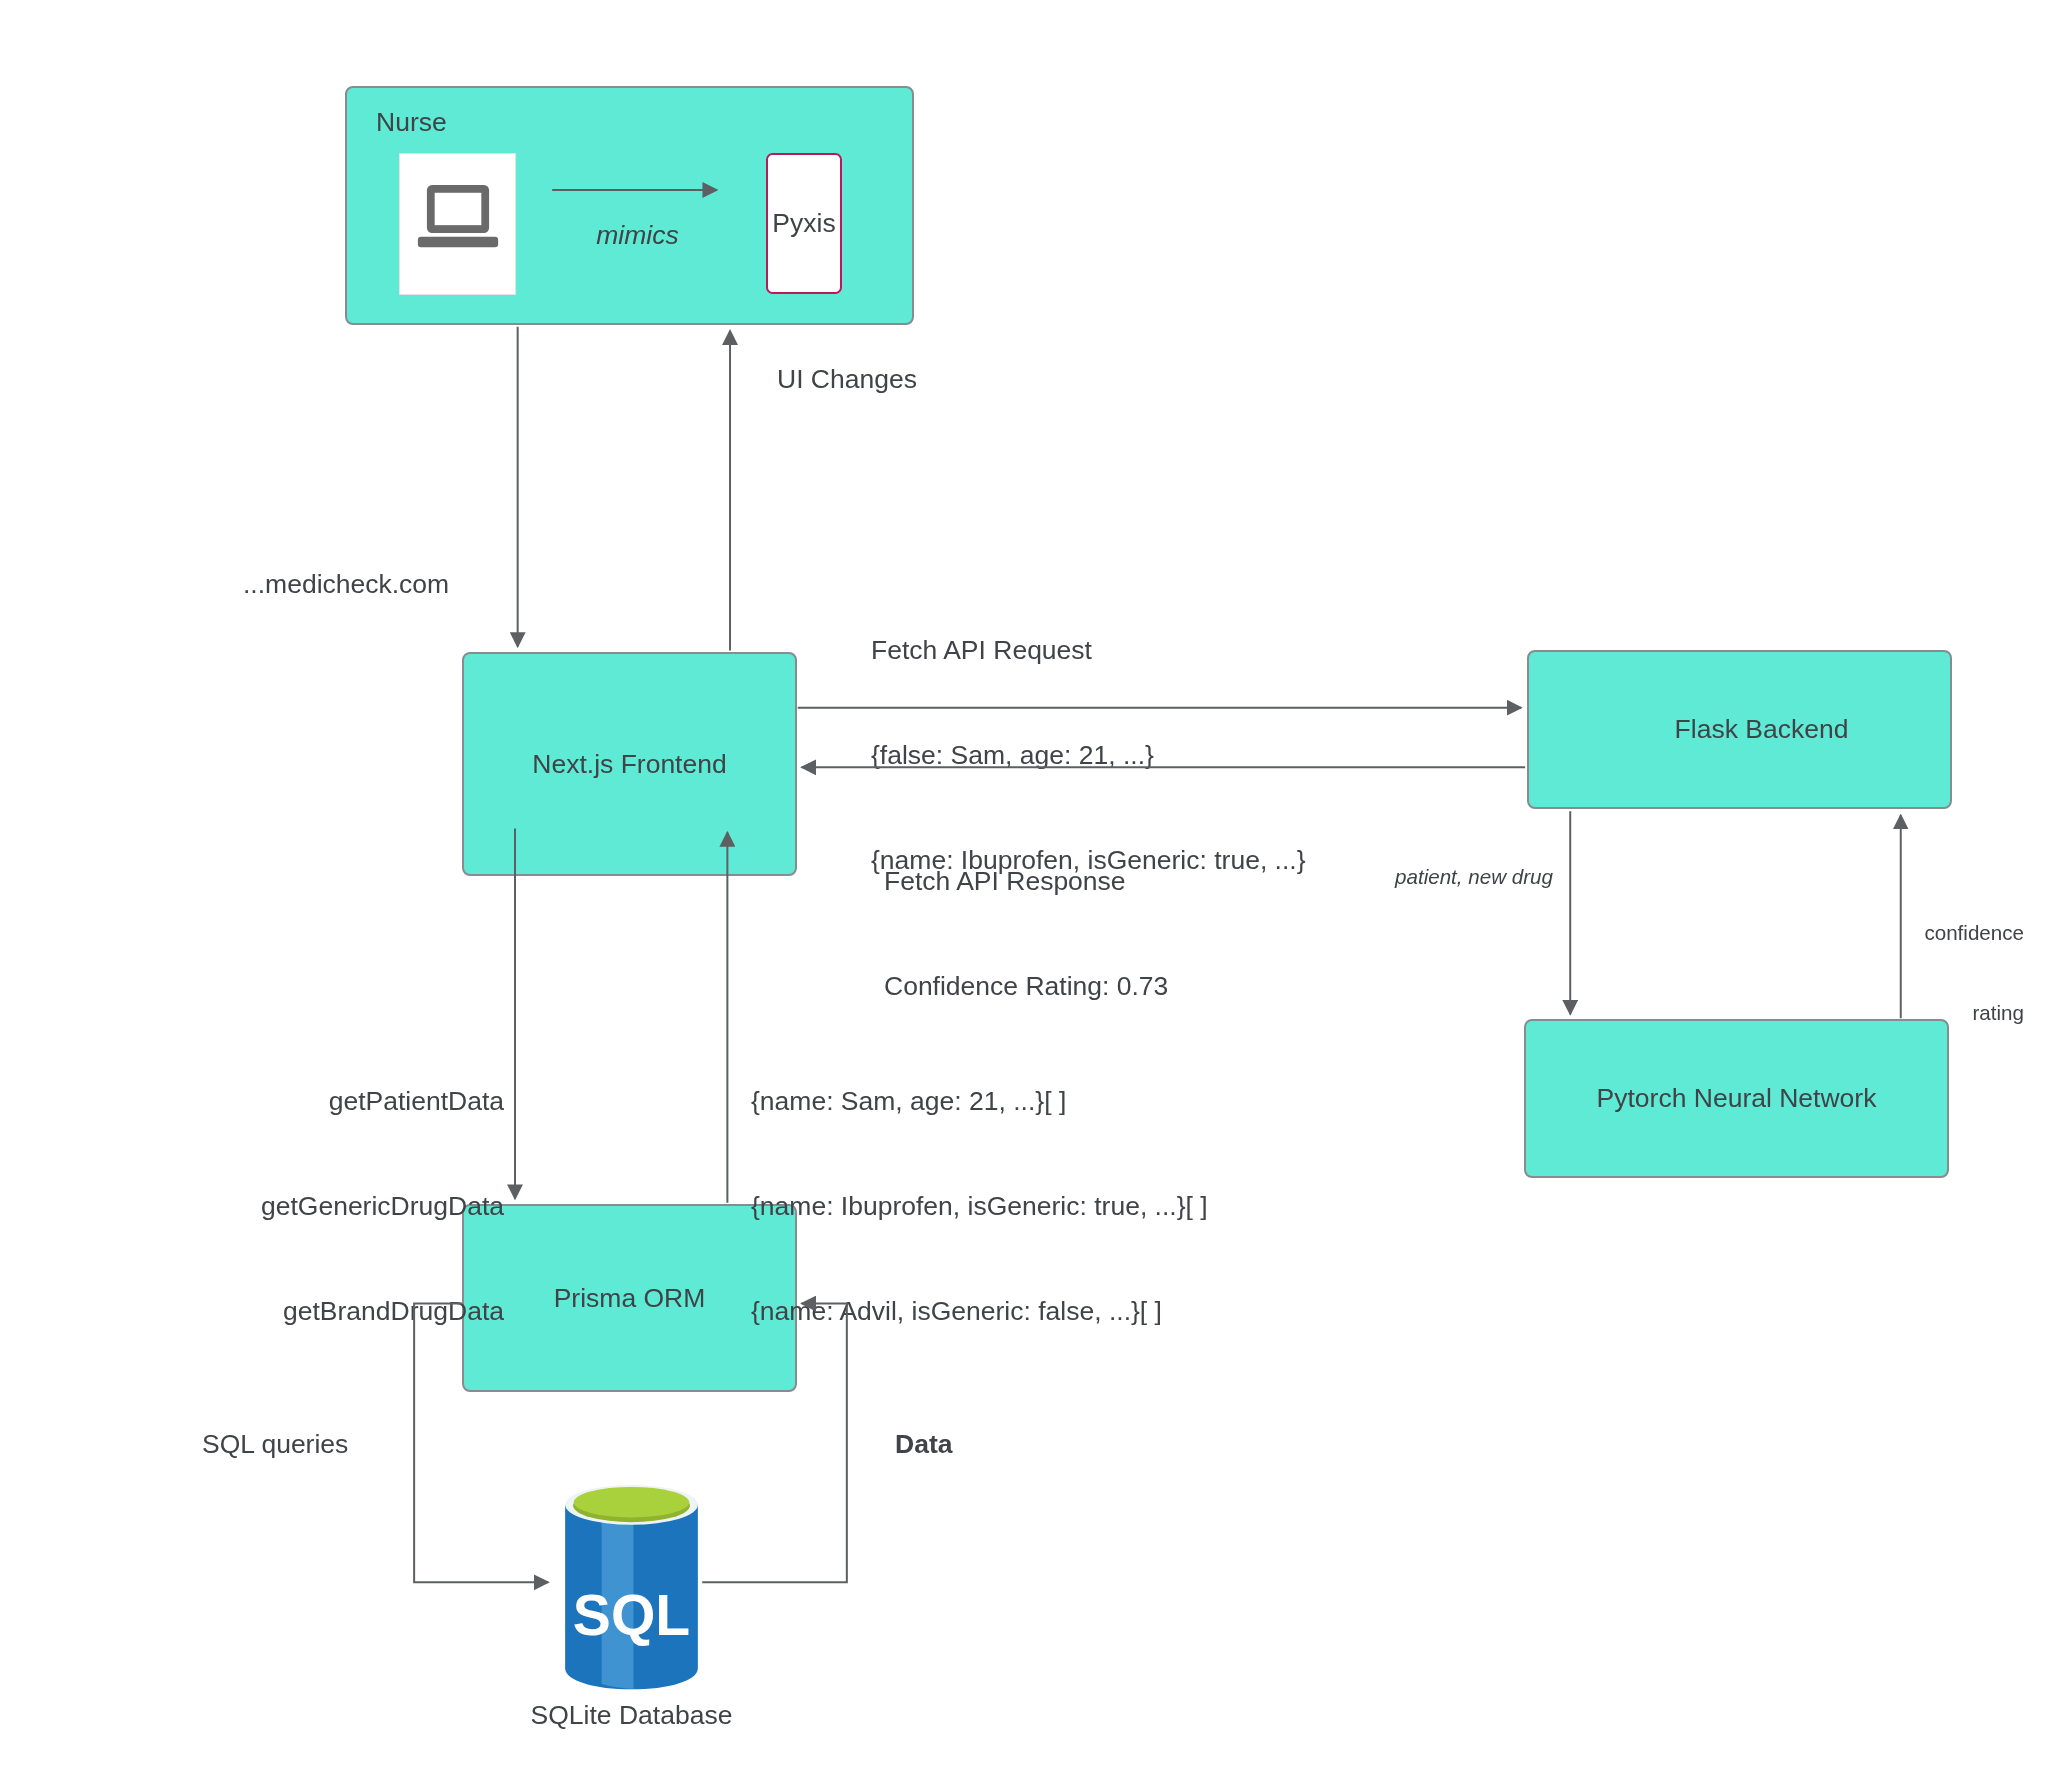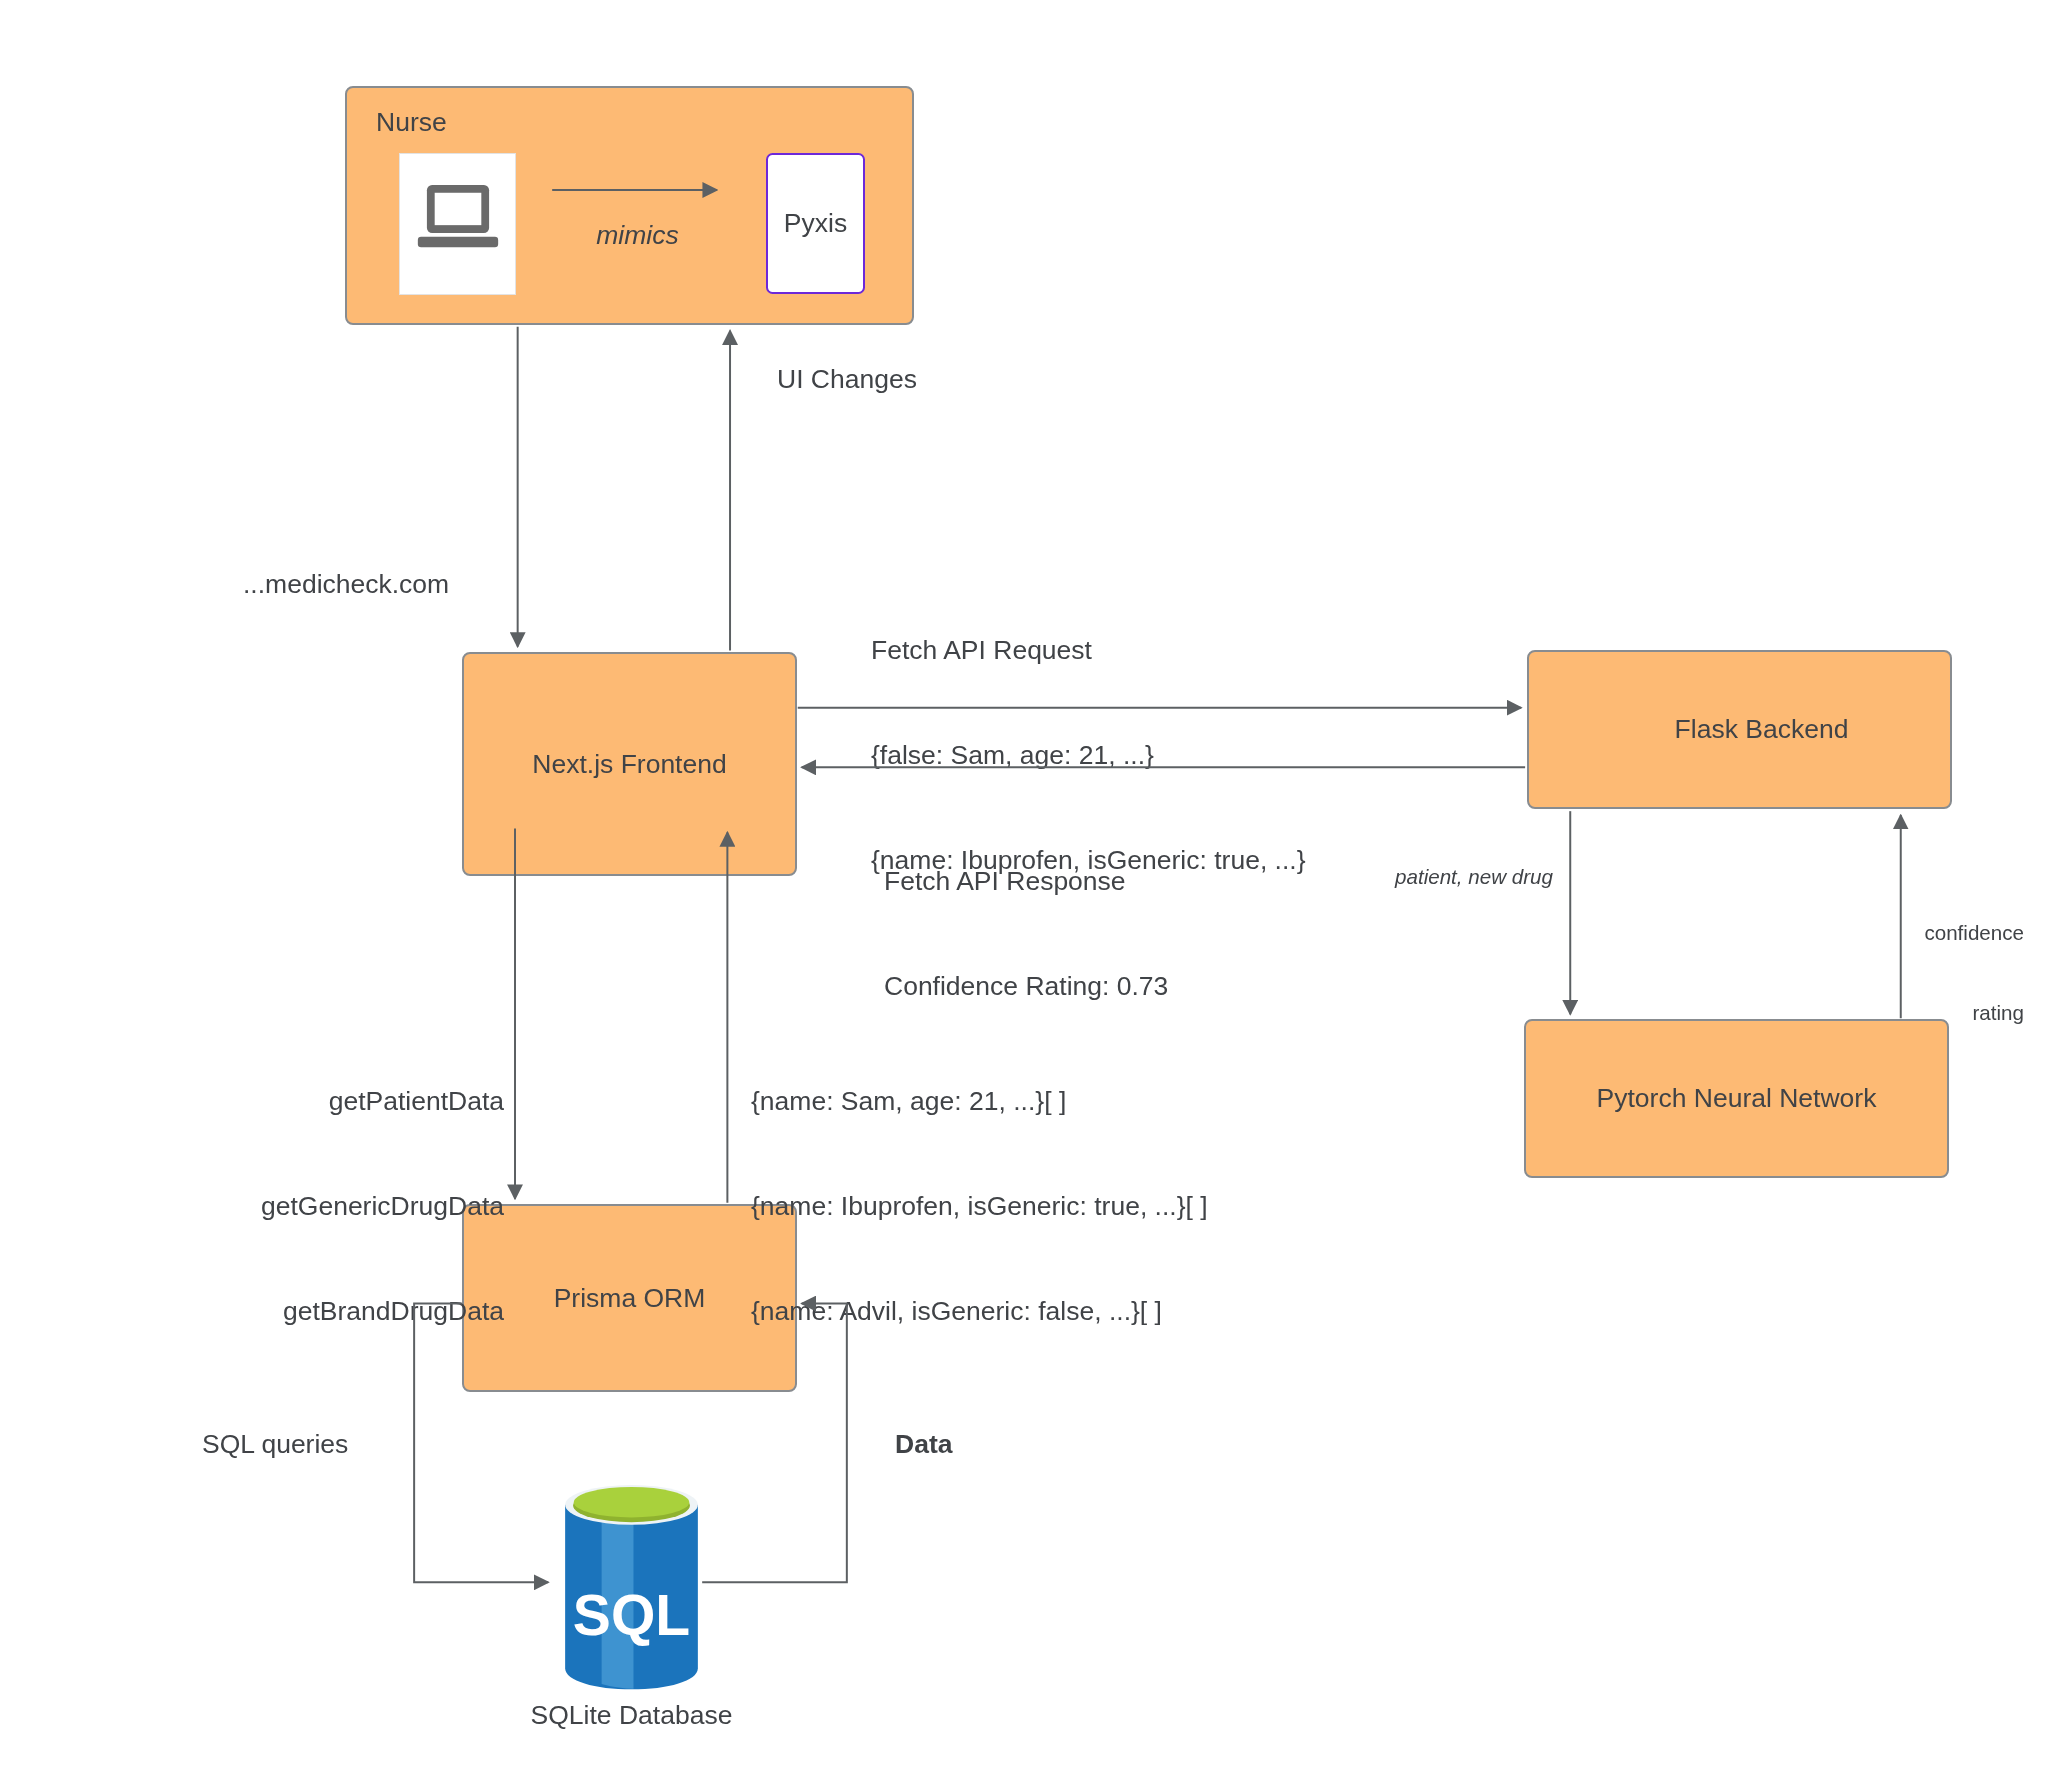--- a/index.html
+++ b/index.html
@@ -10,39 +10,39 @@
   }
   #canvas {
     position:relative;
     width:2066px;
     height:1771px;
     background:#ffffff;
     overflow:hidden;
   }
   .node {
     position:absolute;
-    background:#fdba74;
+    background:#5eead4;
     border:2px solid #888c90;
     border-radius:8px;
     display:flex;
     align-items:center;
     justify-content:center;
     font-size:26.5px;
     text-align:center;
   }
   #nurse-box { left:345px; top:86px; width:569px; height:239px; }
   #nurse-label { position:absolute; left:29px; top:18.6px; font-size:26.5px; }
   #laptop-frame {
     position:absolute; left:52px; top:65px; width:117px; height:142px;
     background:#ffffff; border:1.3px solid #e3e3e3;
     display:flex; align-items:center; justify-content:center;
   }
   #pyxis-box {
-    position:absolute; left:419px; top:65px; width:99px; height:141px;
-    background:#fff; border:2px solid #6d28d9; border-radius:6.6px;
+    position:absolute; left:419px; top:65px; width:76px; height:141px;
+    background:#fff; border:2px solid #be185d; border-radius:6.6px;
     display:flex; align-items:center; justify-content:center; font-size:26.5px;
   }
   #nextjs-box  { left:462px;  top:652px;  width:335px; height:224px; }
   #flask-box   { left:1527px; top:650px;  width:425px; height:159px;padding-left:44px; }
   #pytorch-box { left:1524px; top:1019px; width:425px; height:159px; }
   #prisma-box  { left:462px;  top:1204px; width:335px; height:188px; }
 
   .edge-label { position:absolute; font-size:26.5px; line-height:35px; white-space:pre; }
   .edge-label.small { font-size:20.6px; line-height:26.5px; }
 

